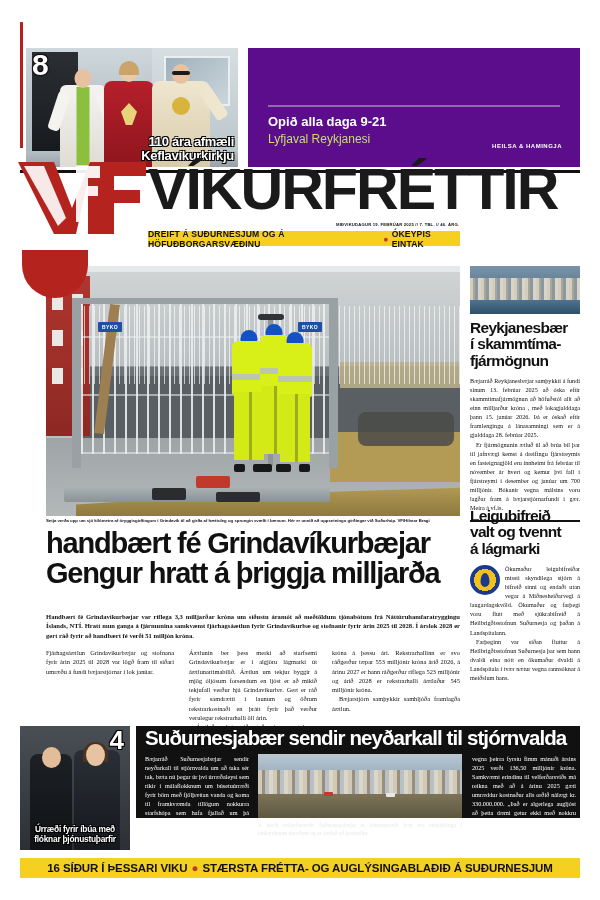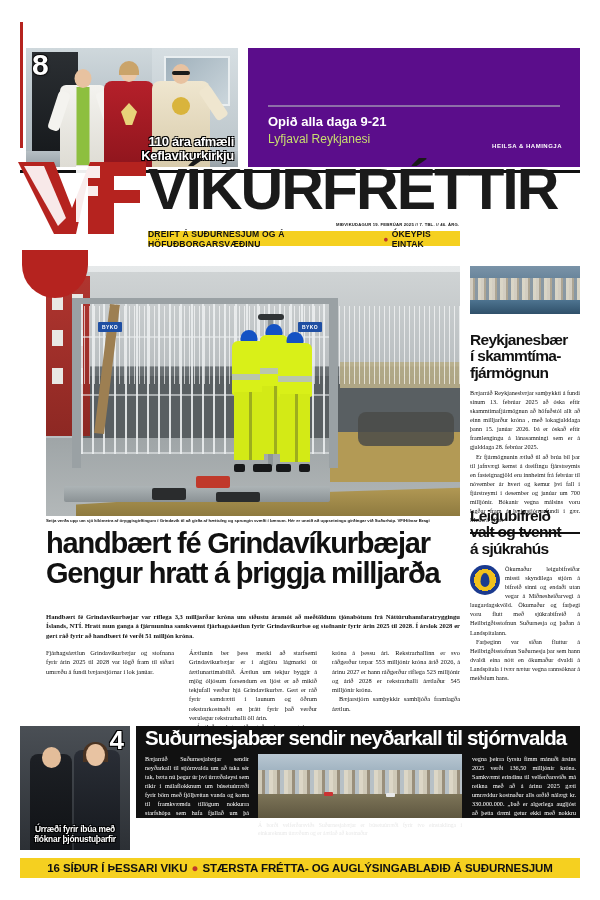--- a/index.html
+++ b/index.html
@@ -241,21 +241,21 @@
     width:110px; height:48px; overflow:hidden; position:relative;
     background:linear-gradient(180deg,#7a93a8 0%,#5d7b92 45%,#3d5a70 100%);
   }
   .side-photo .town {
     position:absolute; left:0; top:12px; width:110px; height:22px;
     background:repeating-linear-gradient(90deg,#d9d2c4 0 3px,#b2a894 3px 5px,#8c9aa4 5px 8px,#e0dac9 8px 11px);
     opacity:.95;
   }
   .side-photo .sea { position:absolute; left:0; bottom:0; width:110px; height:14px; background:linear-gradient(180deg,#4e7490,#2f506a); }
   .side-h {
-    margin-top:18px;
+    margin-top:6px;
     font-family:"Liberation Sans", sans-serif; font-weight:bold;
     font-size:15.5px; line-height:1.05; letter-spacing:-.7px; color:#111;
   }
   .side-body {
     margin-top:7px;
     font-family:"Liberation Serif", serif; font-size:6.2px;
     line-height:1.47; text-align:justify; color:#111;
   }
   .side-body p + p { text-indent:6px; }
   .side-rule { margin-top:8px; width:110px; height:2px; background:#111; }
@@ -522,21 +522,21 @@
       <p>Bæjarráð Reykjanesbæjar samþykkti á fundi sínum 13. febrúar 2025 að óska eftir skammtímafjármögnun að höfuðstól allt að einn milljarður króna , með lokagjalddaga þann 15. janúar 2026. Þá er óskað eftir framlengingu á lánasamningi sem er á gjalddaga 28. febrúar 2025.</p>
       <p>Er fjármögnunin ætluð til að brúa bil þar til jafnvægi kemst á dreifingu fjárstreymis en fasteignagjöld eru innheimt frá febrúar til nóvember ár hvert og kemur því fall í fjárstreymi í desember og janúar um 700 milljónir. Bókanir vegna málsins voru lagðar fram á bæjarstjórnarfundi í gær. Meira á vf.is.</p>
     </div>
     <div class="side-rule"></div>
   </div>
 
   <div class="side2">
     <div class="side2-h">
       <div>Leigubifreið</div>
       <div>valt og tvennt</div>
-      <div>á sjúkrahús</div>
+      <div>á lágmarki</div>
     </div>
     <div class="side2-wrap">
       <div class="side2-logo"></div>
       <div class="side2-body">
         <p>Ökumaður leigubifreiðar missti skyndilega stjórn á bifreið sinni og endaði utan vegar á Miðnesheiðarvegi á laugardagskvöld. Ökumaður og farþegi voru flutt með sjúkrabifreið á Heilbrigðisstofnun Suðurnesja og þaðan á Landspítalann.</p>
         <p>Farþeginn var síðan fluttur á Heilbrigðisstofnun Suðurnesja þar sem hann dvaldi eina nótt en ökumaður dvaldi á Landspítala í tvær nætur vegna rannsóknar á meiðslum hans.</p>
       </div>
     </div>
   </div>
 

